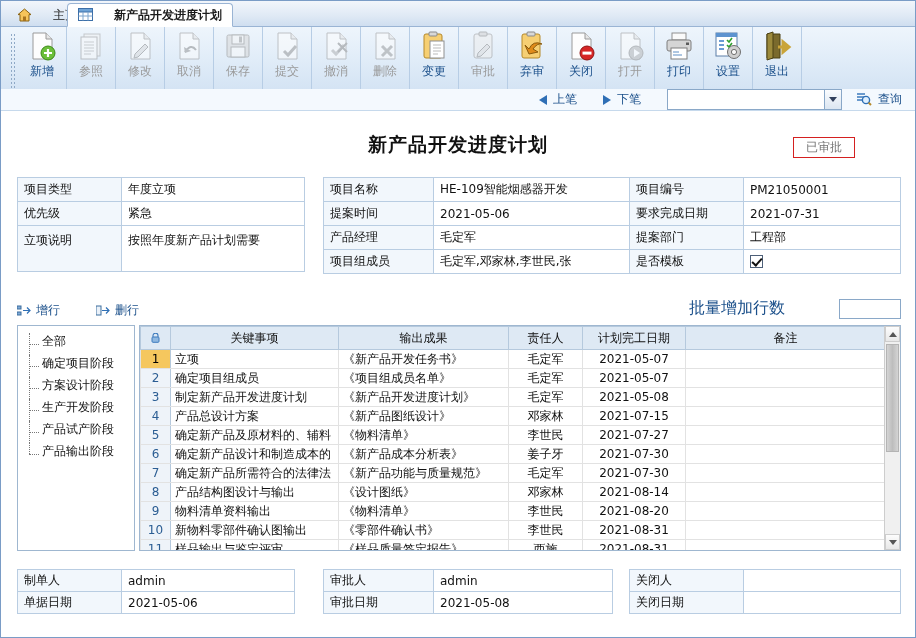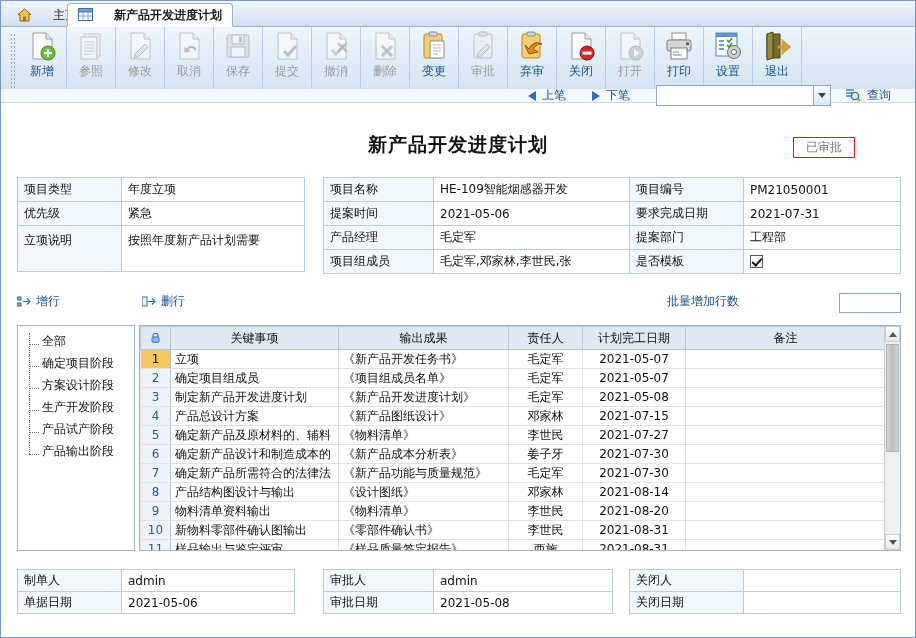--- a/index.html
+++ b/index.html
@@ -71,21 +71,21 @@
     margin-top: 1px;
     font-size: 12px;
     color: #1a4f8a;
     white-space: nowrap;
   }
   .rbtn.disabled .cap { color: #9a9a9a; }
   .rbtn.disabled .ico { opacity: .55; filter: grayscale(1); }
 
   
   .navbar {
-    position: absolute; left: 0; top: 88px; width: 914px; height: 14px;
+    position: absolute; left: 0; top: 88px; width: 914px; height: 22px;
     background: #f4f9fe;
     border-bottom: 1px solid #c6d9ec;
     display: flex; align-items: center; justify-content: flex-end;
     padding-right: 12px; gap: 0;
   }
   .navitem {
     display: flex; align-items: center; gap: 6px;
     color: #1a4f8a; font-size: 12px; margin-right: 26px;
   }
   .tri-l { width:0;height:0;border-top:5px solid transparent;border-bottom:5px solid transparent;border-right:8px solid #2f6fb5; }
@@ -131,24 +131,24 @@
   }
   .chk::after {
     content: ""; position: absolute; left: 3px; top: 0px;
     width: 4px; height: 8px; border: solid #111; border-width: 0 2px 2px 0;
     transform: rotate(42deg);
   }
 
   
   .gridbar {
     position: absolute; left: 16px; top: 292px; width: 884px; height: 26px;
-    display: flex; align-items: flex-start; gap: 46px;
+    display: flex; align-items: flex-end;
   }
   .gridbar .act { display: flex; align-items: center; gap: 5px; color: #1a4f8a; font-size: 12px; margin-right: 36px; cursor: default; }
-  .gridbar .batchlab { margin-left: auto; color: #1a4f8a; font-size: 12px; font-family: Liberation Serif, serif; }
+  .gridbar .batchlab { margin-left: auto; color: #1a4f8a; font-size: 16px; font-family: Liberation Serif, serif; }
   .batchinput { width: 62px; height: 20px; border: 1px solid #8aa8c8; background: #fff; margin-left: 54px; }
   .rowicon { width: 14px; height: 12px; position: relative; }
 
   
   .treepanel {
     position: absolute; left: 16px; top: 324px; width: 118px; height: 226px;
     background: #fff; border: 1px solid #9fb7d0; overflow: hidden;
     padding: 7px 0 0 6px;
   }
   .tnode { position: relative; height: 22px; padding-left: 18px; font-size: 12px; color: #111; white-space: nowrap; }
@@ -435,21 +435,21 @@
       <span>上笔</span>
     </div>
     <div class="navitem">
       <span class="tri-r"></span>
       <span>下笔</span>
     </div>
     <div class="navcombo">
       <span class="fill"></span>
       <span class="arrow"></span>
     </div>
-    <div class="navitem" style="margin-right:12px">
+    <div class="navitem" style="margin-right:1px">
       <span>
         <svg width="16" height="15" viewBox="0 0 16 15">
           <path d="M1 3 h8 M1 6 h8 M1 9 h6" stroke="#3d7bbd" stroke-width="1.6"></path>
           <circle cx="10" cy="9" r="3.6" fill="#dff0ff" stroke="#2f6fb5" stroke-width="1.4"></circle>
           <path d="M12.6 11.6 L15 14" stroke="#b5892a" stroke-width="2"></path>
         </svg>
       </span>
       <span>查询</span>
     </div>
   </div>

